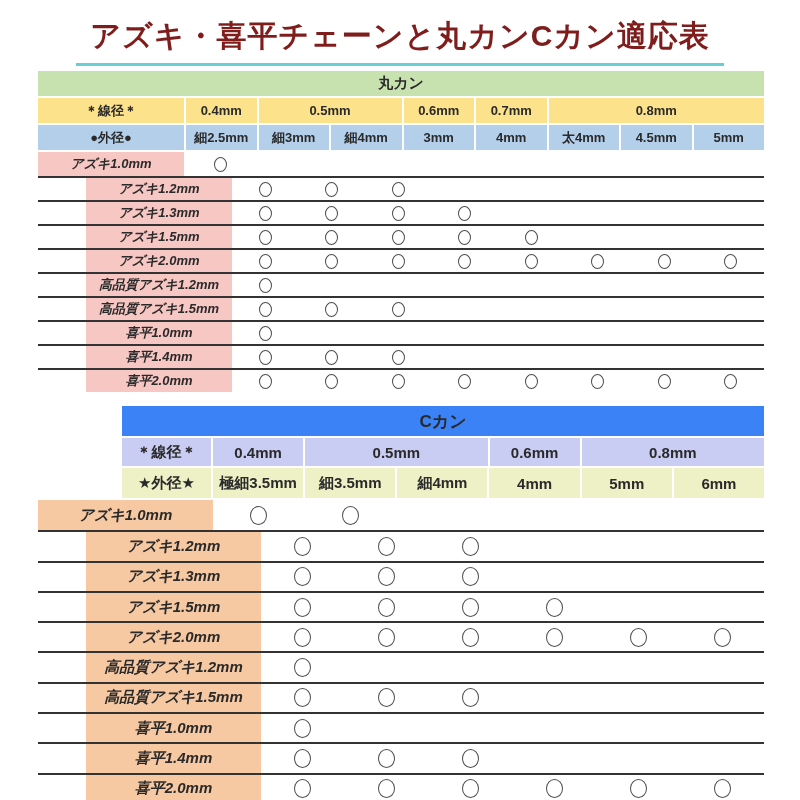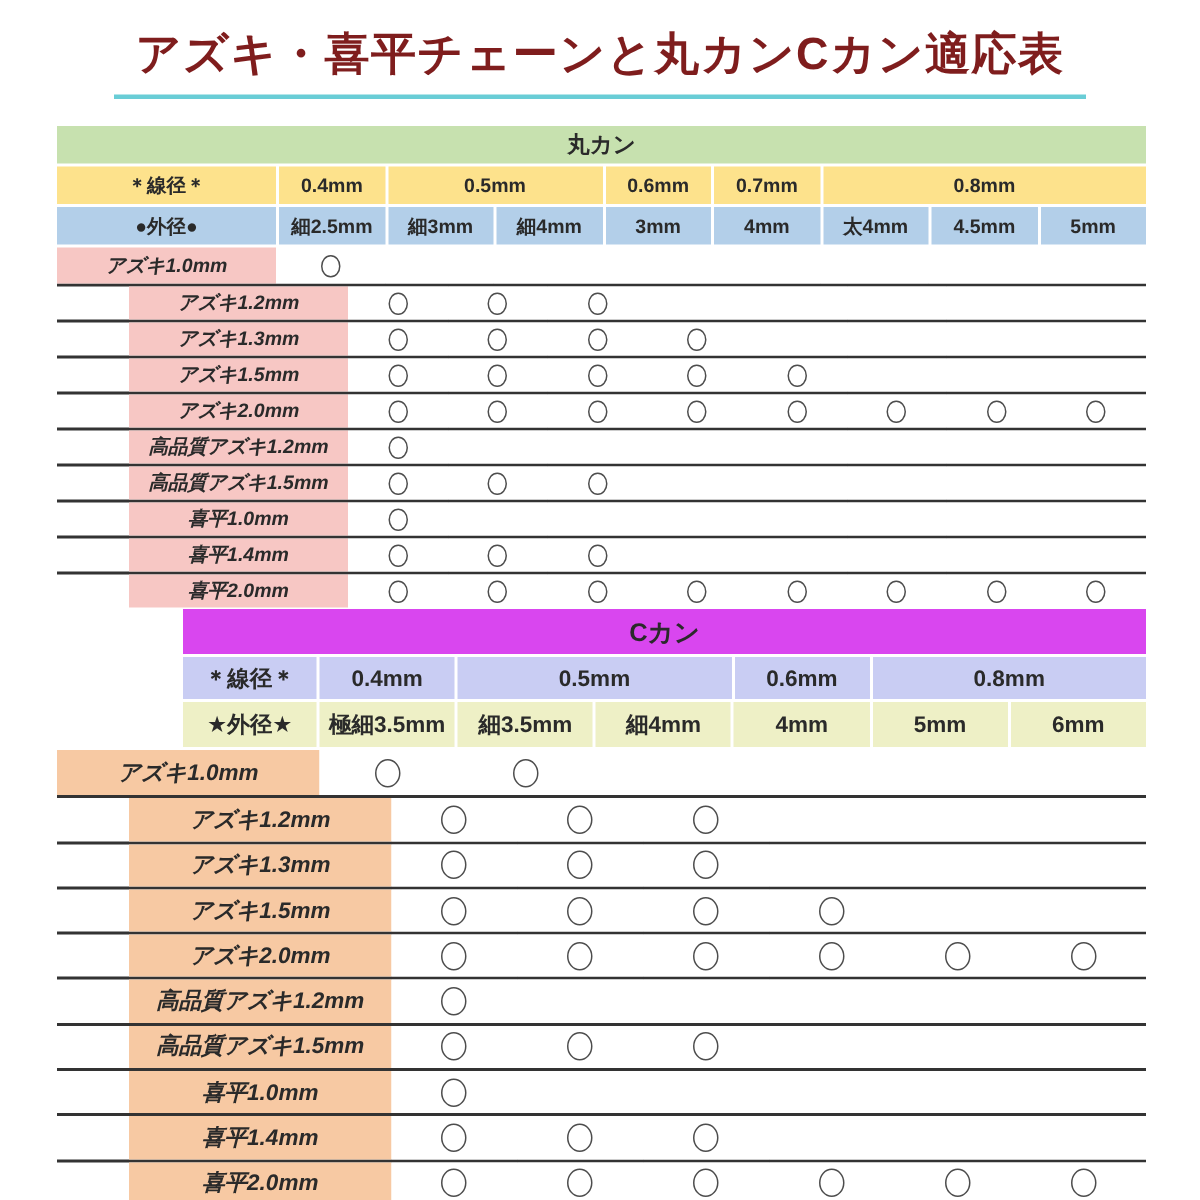--- a/index.html
+++ b/index.html
@@ -8,28 +8,28 @@
     font-family:"Liberation Sans","DejaVu Sans",sans-serif;
     font-weight:700;color:#2a2a2a;overflow:hidden;
   }
   .title-wrap{position:absolute;top:14px;left:0;width:800px;text-align:center;}
   .title-wrap h1{
     display:inline-block;margin:0;padding:2px 14px 6px 14px;
     font-size:30px;letter-spacing:1px;color:#7f1d1d;
     border-bottom:3px solid #69cdd6;
   }
   .tbl{position:absolute;width:726px;left:38px;}
-  .t1{top:84px;}
+  .t1{top:71px;}
   .t2{top:406px;}
   .banner{
     display:flex;align-items:center;justify-content:center;
     margin-bottom:2px;
   }
   .t1 .banner{height:25px;background:#c7e1af;font-size:15px;}
-  .t2 .banner{height:30px;background:#d946ef;font-size:17px;margin-left:84px;}
+  .t2 .banner{height:30px;background:#3b82f6;font-size:17px;margin-left:84px;}
   .hgrid{display:grid;column-gap:2px;margin-bottom:2px;}
   .t1 .hgrid{grid-template-columns:146px repeat(8,1fr);}
   .t2 .hgrid{grid-template-columns:89px repeat(6,1fr);margin-left:84px;}
   .hcell{display:flex;align-items:center;justify-content:center;}
   .t1 .hcell{height:25px;font-size:13px;}
   .t2 .hcell{height:28px;font-size:15px;}
   .t1 .wire-cell{background:#fde28c;}
   .t1 .outer-cell{background:#b3cfe9;}
   .t2 .wire-cell{background:#c9cdf3;}
   .t2 .outer-cell{background:#eef0c6;}

